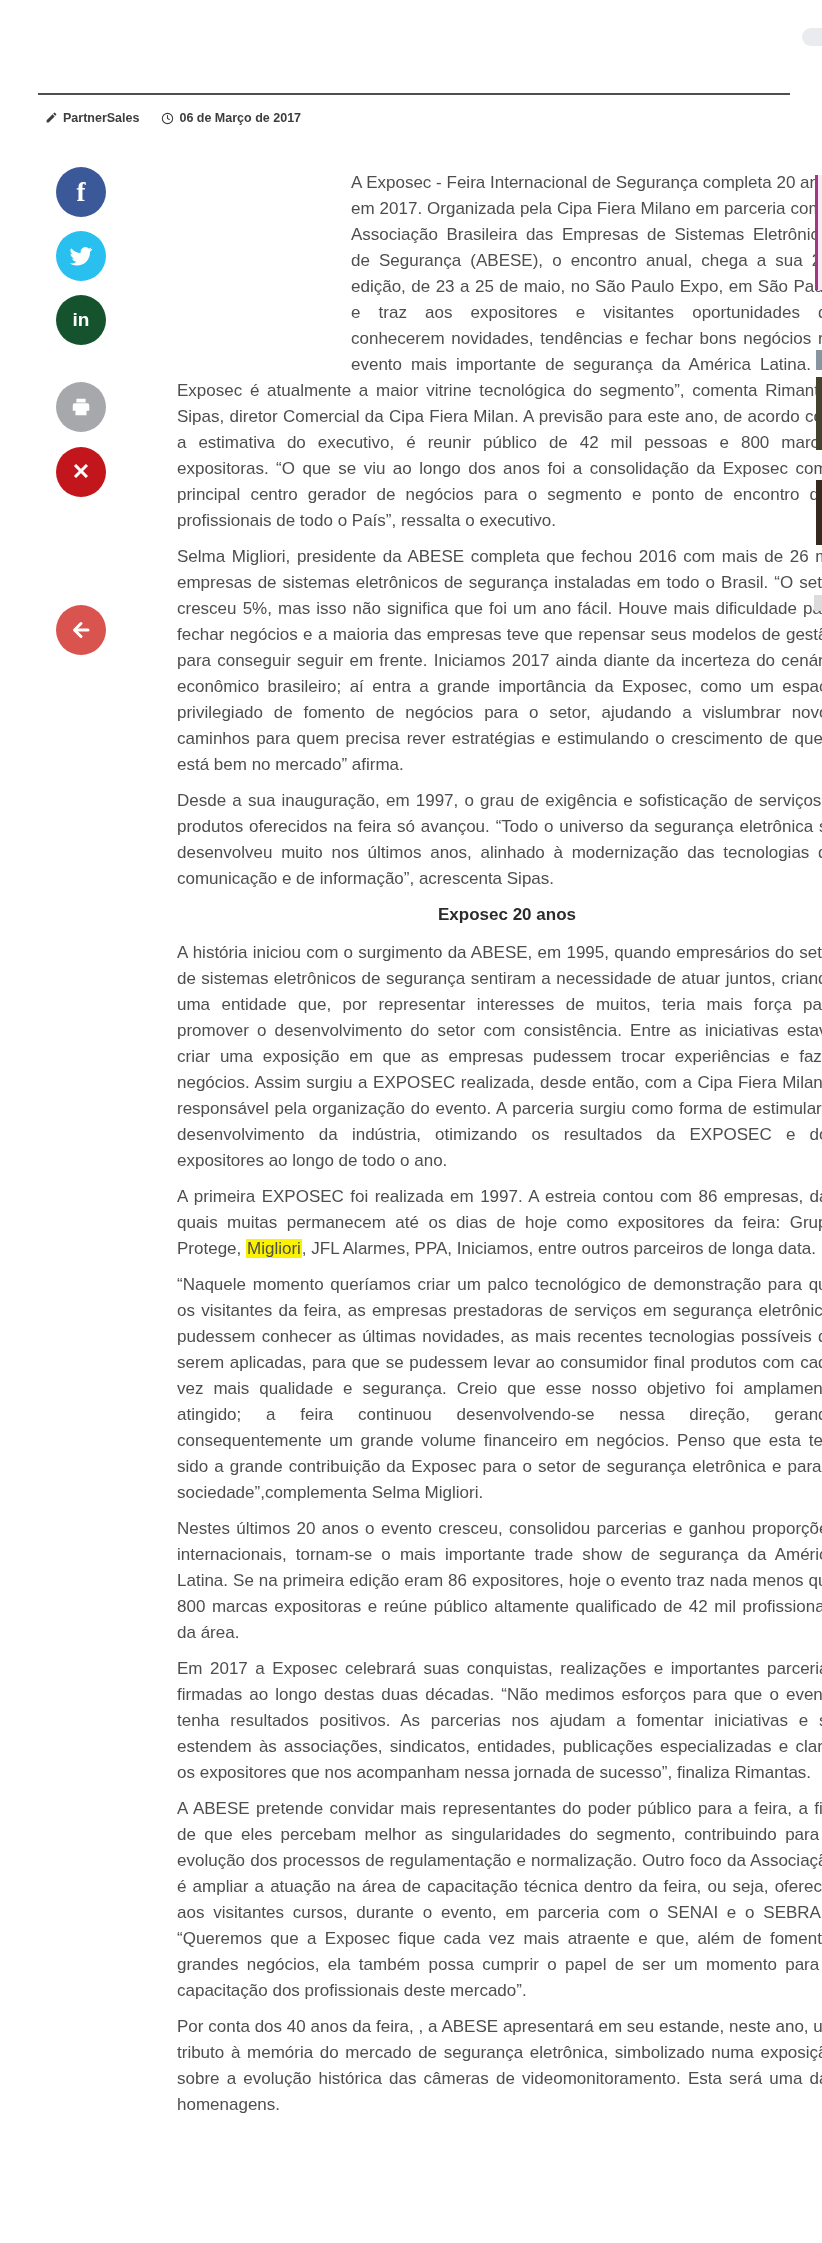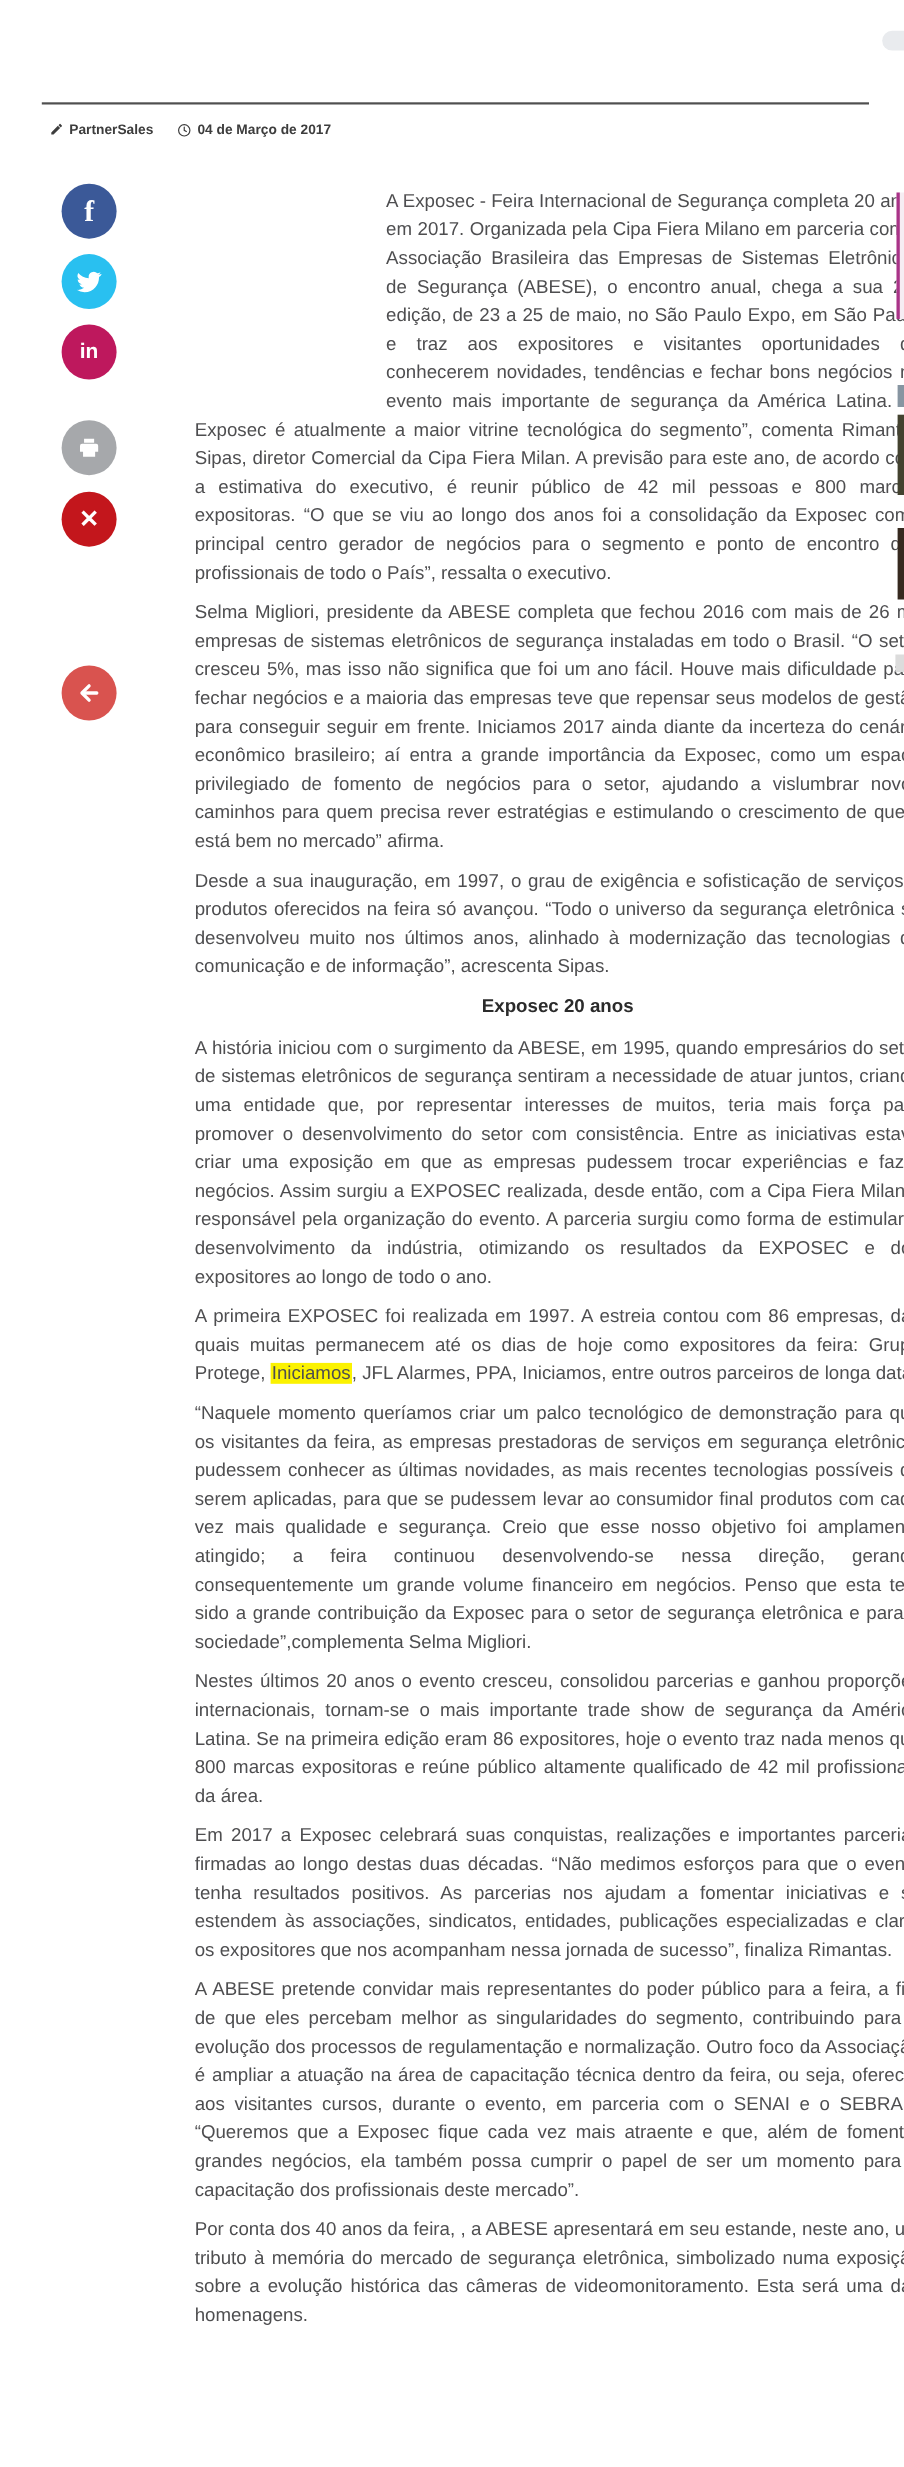--- a/index.html
+++ b/index.html
@@ -27,21 +27,21 @@
   .byline .date{margin-left:22px;display:flex;align-items:center;}
   
   .share-btn{
     position:absolute;left:56px;width:50px;height:50px;border-radius:50%;
     display:flex;align-items:center;justify-content:center;color:#fff;
     cursor:pointer;border:none;padding:0;
   }
   .share-btn svg{display:block;}
   .btn-fb{top:167px;background:#3b5998;font-size:27px;font-weight:bold;font-family:"Liberation Serif",serif;}
   .btn-tw{top:231px;background:#29c0f0;}
-  .btn-li{top:295px;background:#be185d;font-size:19px;font-weight:bold;}
+  .btn-li{top:295px;background:#14532d;font-size:19px;font-weight:bold;}
   .btn-pr{top:382px;background:#a6a8ab;}
   .btn-cl{top:447px;background:#c3161c;font-size:22px;font-weight:bold;}
   .btn-bk{top:605px;background:#d9534f;}
   
   .article{
     position:absolute;left:133px;top:170px;width:660px;
     font-size:17px;line-height:26px;color:#4e4e50;text-align:justify;margin-left:44px;
   }
   .article p{margin:0 0 10px 0;}
   .article h2{
@@ -73,21 +73,21 @@
       </svg>
   </span>
   <span>PartnerSales</span>
   <span class="date">
     <span class="ic">
       <svg viewBox="0 0 24 24" fill="none" stroke="#3d3d3d" stroke-width="2">
           <circle cx="12" cy="12" r="9.5"></circle>
           <path d="M12 6.5V12l3.5 2" stroke-linecap="round"></path>
         </svg>
     </span>
-    <span>04 de Março de 2017</span>
+    <span>06 de Março de 2017</span>
   </span>
 </div>
 
 <button class="share-btn btn-fb">
   <span>f</span>
 </button>
 <button class="share-btn btn-tw">
   <span>
     <svg width="24" height="24" viewBox="0 0 24 24" fill="#ffffff">
         <path d="M23 5.1c-.8.4-1.7.6-2.6.8.9-.6 1.6-1.5 2-2.5-.9.5-1.9.9-2.9 1.1A4.6 4.6 0 0 0 11.6 8c0 .4 0 .7.1 1A13 13 0 0 1 2.2 4.2a4.6 4.6 0 0 0 1.4 6.1c-.7 0-1.4-.2-2-.5v.1c0 2.2 1.6 4.1 3.7 4.5-.4.1-.8.2-1.2.2l-.9-.1a4.6 4.6 0 0 0 4.3 3.2A9.2 9.2 0 0 1 .7 19.5 13 13 0 0 0 7.8 21.6c8.5 0 13.2-7 13.2-13.2v-.6c.9-.6 1.7-1.4 2.3-2.3z"></path>
@@ -115,21 +115,21 @@
       </svg>
   </span>
 </button>
 
 <div class="article">
   <p><span class="float-spacer"></span><span>A Exposec - Feira Internacional de Segurança completa 20 anos em 2017. Organizada pela Cipa Fiera Milano em parceria com a Associação Brasileira das Empresas de Sistemas Eletrônicos de Segurança (ABESE), o encontro anual, chega a sua 20ª edição, de 23 a 25 de maio, no São Paulo Expo, em São Paulo e traz aos expositores e visitantes oportunidades de conhecerem novidades, tendências e fechar bons negócios no evento mais importante de segurança da América Latina. “A Exposec é atualmente a maior vitrine tecnológica do segmento”, comenta Rimantas Sipas, diretor Comercial da Cipa Fiera Milan. A previsão para este ano, de acordo com a estimativa do executivo, é reunir público de 42 mil pessoas e 800 marcas expositoras. “O que se viu ao longo dos anos foi a consolidação da Exposec como principal centro gerador de negócios para o segmento e ponto de encontro dos profissionais de todo o País”, ressalta o executivo.</span></p>
   <p>Selma Migliori, presidente da ABESE completa que fechou 2016 com mais de 26 mil empresas de sistemas eletrônicos de segurança instaladas em todo o Brasil. “O setor cresceu 5%, mas isso não significa que foi um ano fácil. Houve mais dificuldade para fechar negócios e a maioria das empresas teve que repensar seus modelos de gestão para conseguir seguir em frente. Iniciamos 2017 ainda diante da incerteza do cenário econômico brasileiro; aí entra a grande importância da Exposec, como um espaço privilegiado de fomento de negócios para o setor, ajudando a vislumbrar novos caminhos para quem precisa rever estratégias e estimulando o crescimento de quem está bem no mercado” afirma.</p>
   <p>Desde a sua inauguração, em 1997, o grau de exigência e sofisticação de serviços e produtos oferecidos na feira só avançou. “Todo o universo da segurança eletrônica se desenvolveu muito nos últimos anos, alinhado à modernização das tecnologias de comunicação e de informação”, acrescenta Sipas.</p>
   <h2>Exposec 20 anos</h2>
   <p>A história iniciou com o surgimento da ABESE, em 1995, quando empresários do setor de sistemas eletrônicos de segurança sentiram a necessidade de atuar juntos, criando uma entidade que, por representar interesses de muitos, teria mais força para promover o desenvolvimento do setor com consistência. Entre as iniciativas estava criar uma exposição em que as empresas pudessem trocar experiências e fazer negócios. Assim surgiu a EXPOSEC realizada, desde então, com a Cipa Fiera Milano, responsável pela organização do evento. A parceria surgiu como forma de estimular o desenvolvimento da indústria, otimizando os resultados da EXPOSEC e dos expositores ao longo de todo o ano.</p>
-  <p><span>A primeira EXPOSEC foi realizada em 1997. A estreia contou com 86 empresas, das quais muitas permanecem até os dias de hoje como expositores da feira: Grupo Protege, </span><mark>Iniciamos</mark><span>, JFL Alarmes, PPA, Iniciamos, entre outros parceiros de longa data.</span></p>
+  <p><span>A primeira EXPOSEC foi realizada em 1997. A estreia contou com 86 empresas, das quais muitas permanecem até os dias de hoje como expositores da feira: Grupo Protege, </span><mark>Migliori</mark><span>, JFL Alarmes, PPA, Iniciamos, entre outros parceiros de longa data.</span></p>
   <p>“Naquele momento queríamos criar um palco tecnológico de demonstração para que os visitantes da feira, as empresas prestadoras de serviços em segurança eletrônica, pudessem conhecer as últimas novidades, as mais recentes tecnologias possíveis de serem aplicadas, para que se pudessem levar ao consumidor final produtos com cada vez mais qualidade e segurança. Creio que esse nosso objetivo foi amplamente atingido; a feira continuou desenvolvendo-se nessa direção, gerando consequentemente um grande volume financeiro em negócios. Penso que esta tem sido a grande contribuição da Exposec para o setor de segurança eletrônica e para a sociedade”,complementa Selma Migliori.</p>
   <p>Nestes últimos 20 anos o evento cresceu, consolidou parcerias e ganhou proporções internacionais, tornam-se o mais importante trade show de segurança da América Latina. Se na primeira edição eram 86 expositores, hoje o evento traz nada menos que 800 marcas expositoras e reúne público altamente qualificado de 42 mil profissionais da área.</p>
   <p>Em 2017 a Exposec celebrará suas conquistas, realizações e importantes parcerias firmadas ao longo destas duas décadas. “Não medimos esforços para que o evento tenha resultados positivos. As parcerias nos ajudam a fomentar iniciativas e se estendem às associações, sindicatos, entidades, publicações especializadas e claro, os expositores que nos acompanham nessa jornada de sucesso”, finaliza Rimantas.</p>
   <p>A ABESE pretende convidar mais representantes do poder público para a feira, a fim de que eles percebam melhor as singularidades do segmento, contribuindo para a evolução dos processos de regulamentação e normalização. Outro foco da Associação é ampliar a atuação na área de capacitação técnica dentro da feira, ou seja, oferecer aos visitantes cursos, durante o evento, em parceria com o SENAI e o SEBRAE.  “Queremos que a Exposec fique cada vez mais atraente e que, além de fomentar grandes negócios, ela também possa cumprir o papel de ser um momento para a capacitação dos profissionais deste mercado”.</p>
   <p>Por conta dos 40 anos da feira, , a ABESE apresentará em seu estande, neste ano, um tributo à memória do mercado de segurança eletrônica, simbolizado numa exposição sobre a evolução histórica das câmeras de videomonitoramento. Esta será uma das homenagens.</p>
 </div>
 
 <div class="frag frag-blob"></div>
 <div class="frag frag-magenta"></div>
 <div class="frag frag-blue"></div>

